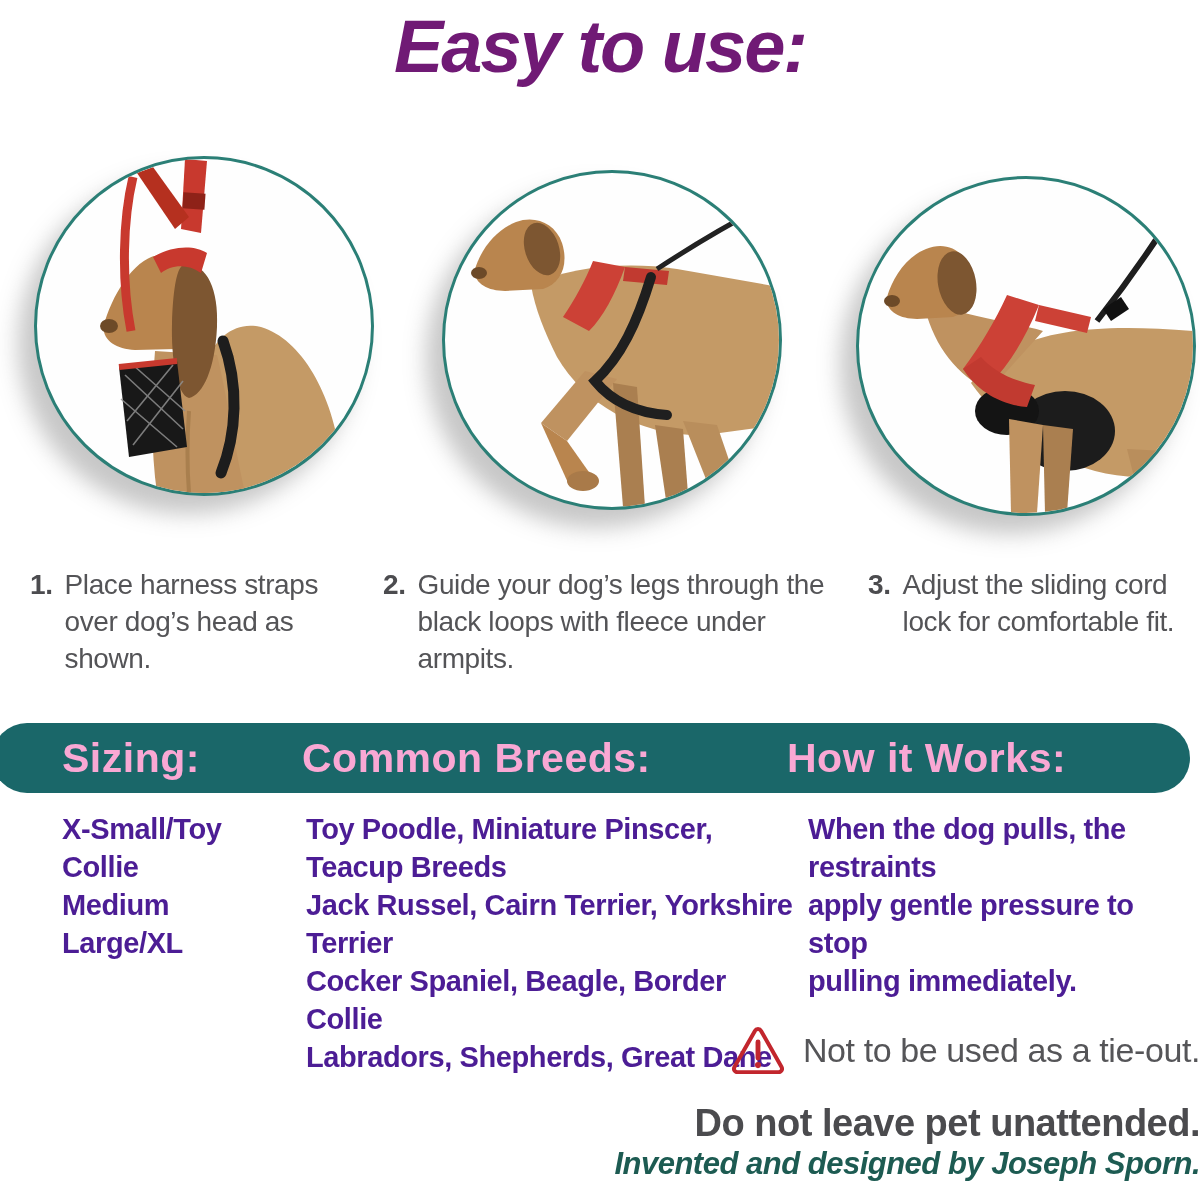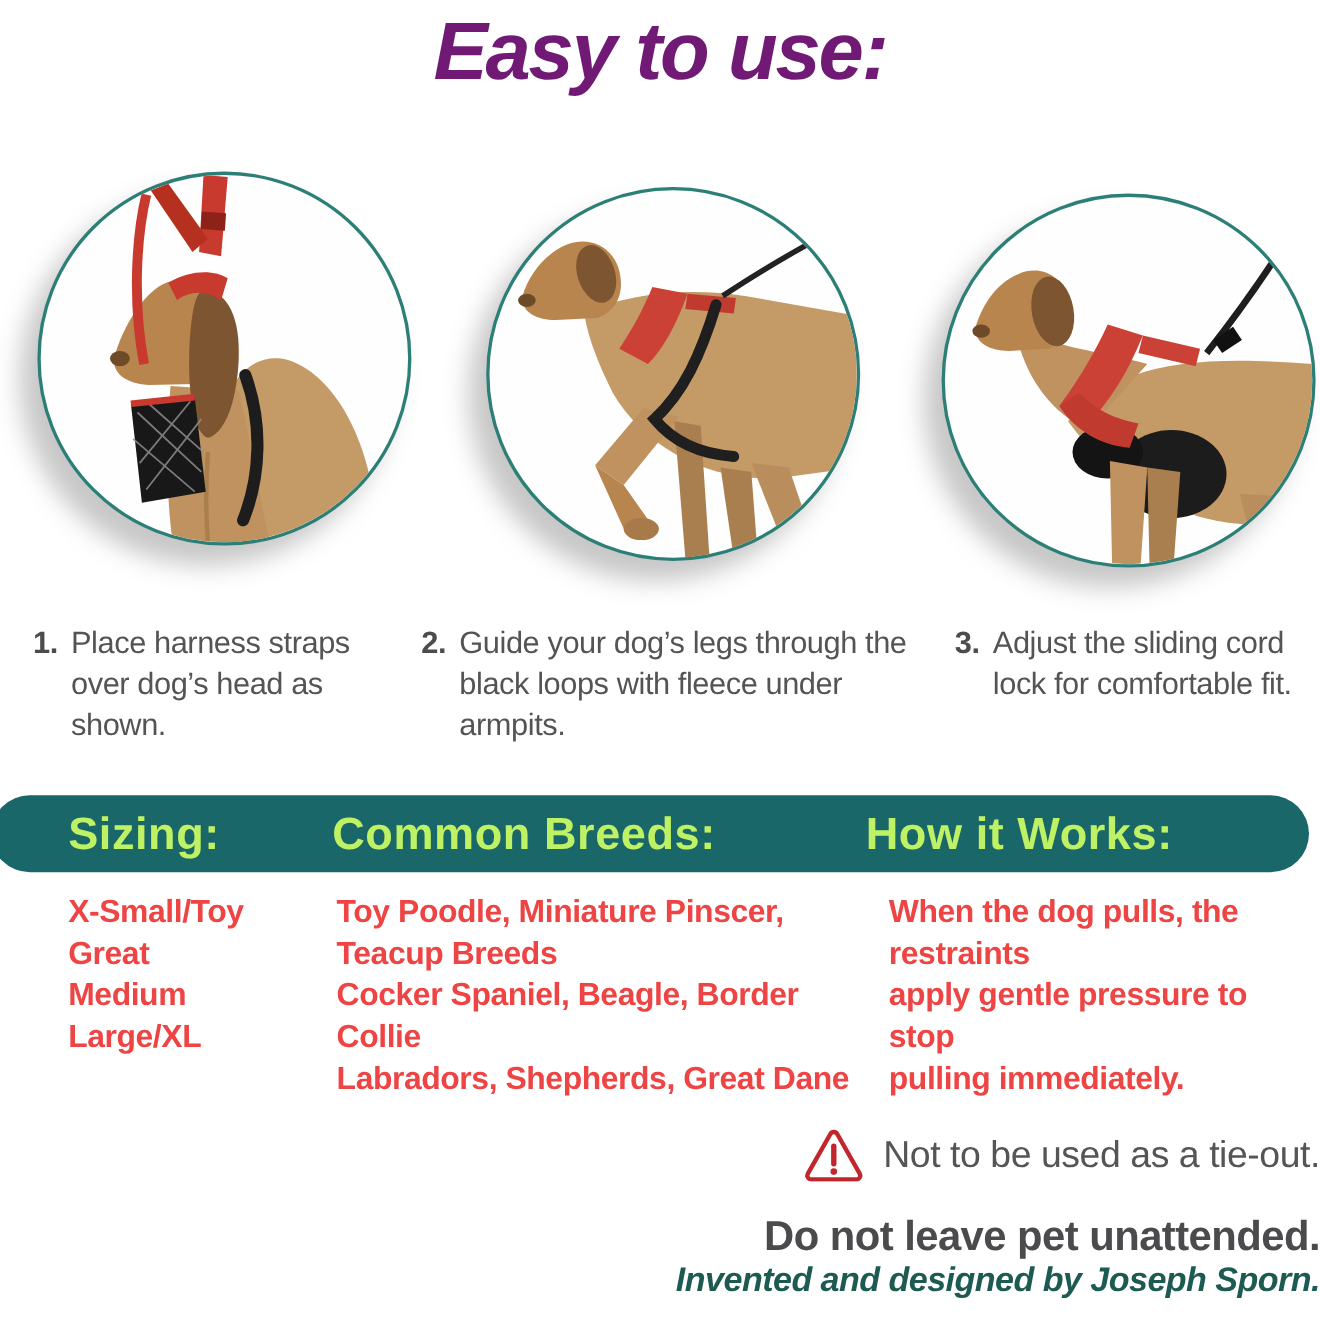--- a/index.html
+++ b/index.html
@@ -29,29 +29,29 @@
   #step-1{left:30px;width:318px;}
   #step-2{left:383px;width:462px;}
   #step-3{left:868px;width:312px;}
 
   .info-banner{
     position:absolute;left:-8px;top:723px;width:1198px;height:70px;
     background:#1a6769;border-radius:35px;
   }
   .info-banner .hdr{
     position:absolute;top:50%;transform:translateY(-50%);
-    color:#bef264;font-weight:bold;font-size:41px;letter-spacing:0.5px;white-space:nowrap;
+    color:#f9a8d4;font-weight:bold;font-size:41px;letter-spacing:0.5px;white-space:nowrap;
   }
   #hdr-sizing{left:70px;}
   #hdr-breeds{left:310px;}
   #hdr-how{left:795px;}
 
   .table-col{
     position:absolute;top:810px;font-size:29px;font-weight:600;
-    line-height:38px;color:#ef4444;letter-spacing:-0.4px;
+    line-height:38px;color:#4c1d95;letter-spacing:-0.4px;
   }
   #col-sizing{left:62px;width:235px;}
   #col-breeds{left:306px;width:500px;}
   #col-how{left:808px;width:390px;}
 
   .warning-block{position:absolute;top:1026px;left:0;width:100%;text-align:right;}
   .warning-line1{
     display:inline-flex;align-items:center;gap:18px;
     font-size:34px;color:#555558;letter-spacing:-0.4px;
   }
@@ -149,26 +149,27 @@
 </div>
 
 <div class="info-banner">
   <span id="hdr-sizing" class="hdr">Sizing:</span>
   <span id="hdr-how" class="hdr">How it Works:</span>
   <span id="hdr-breeds" class="hdr">Common Breeds:</span>
 </div>
 
 <div id="col-sizing" class="table-col">
   <div>X-Small/Toy</div>
-  <div>Great</div>
+  <div>Collie</div>
   <div>Medium</div>
   <div>Large/XL</div>
 </div>
 <div id="col-breeds" class="table-col">
   <div>Toy Poodle, Miniature Pinscer, Teacup Breeds</div>
+  <div>Jack Russel, Cairn Terrier, Yorkshire Terrier</div>
   <div>Cocker Spaniel, Beagle, Border Collie</div>
   <div>Labradors, Shepherds, Great Dane</div>
 </div>
 <div id="col-how" class="table-col">
   <div>When the dog pulls, the restraints</div>
   <div>apply gentle pressure to stop</div>
   <div>pulling immediately.</div>
 </div>
 
 <div class="warning-block">

